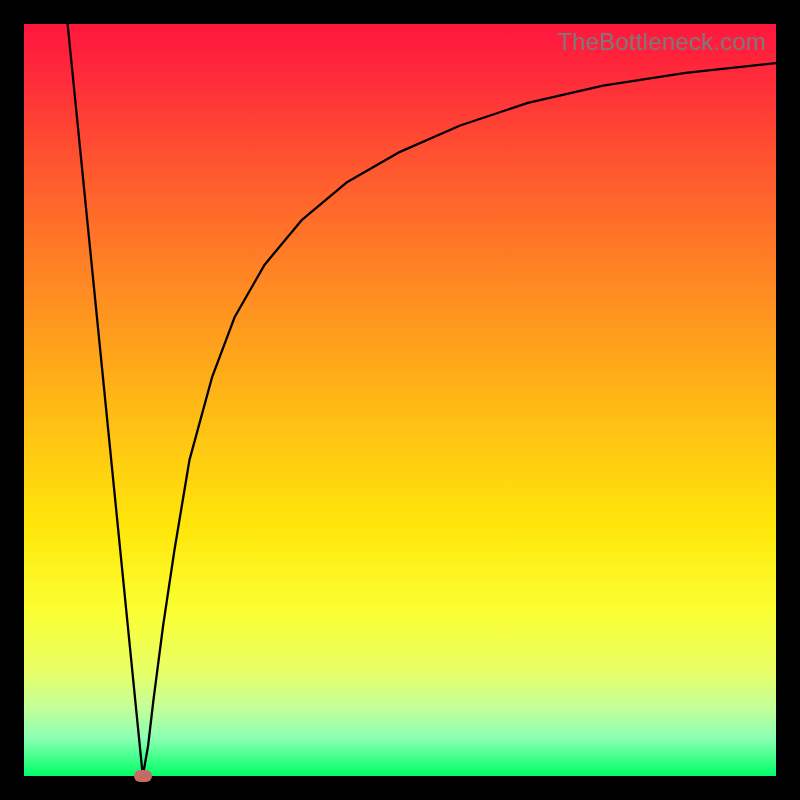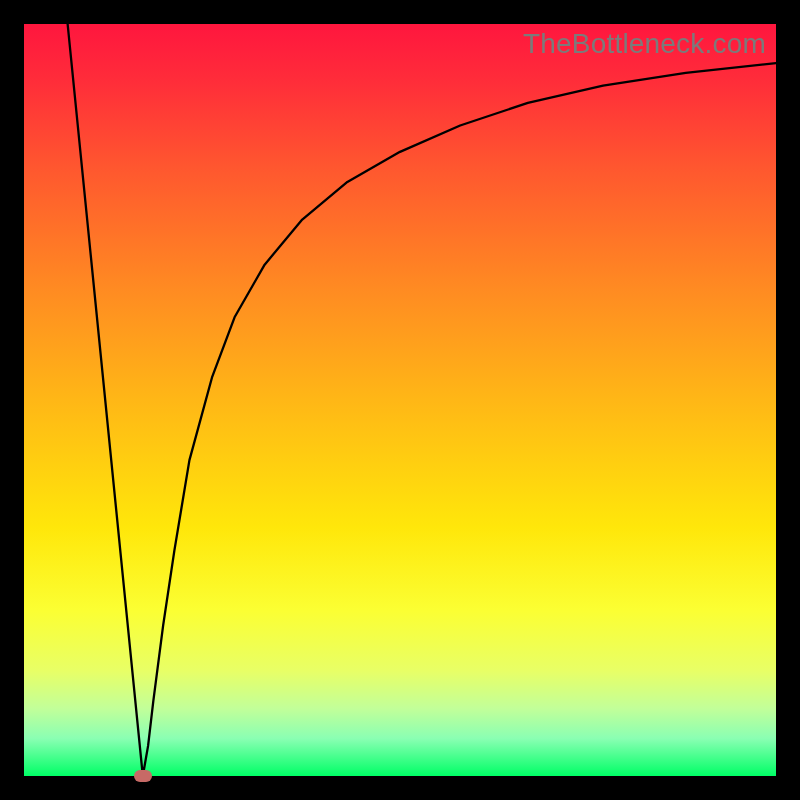--- a/index.html
+++ b/index.html
@@ -34,21 +34,21 @@
       #e8ff66 86%,
       #c2ff99 91%,
       #8affb3 95%,
       #00ff66 100%);
   }
   .watermark {
     position: absolute;
     top: 4px;
     right: 10px;
     color: #7b7b7b;
-    font-size: 28px;
+    font-size: 24px;
     font-weight: 500;
     letter-spacing: 0.2px;
     user-select: none;
   }
   svg.curve {
     position: absolute;
     left: 0;
     top: 0;
     width: 752px;
     height: 752px;

